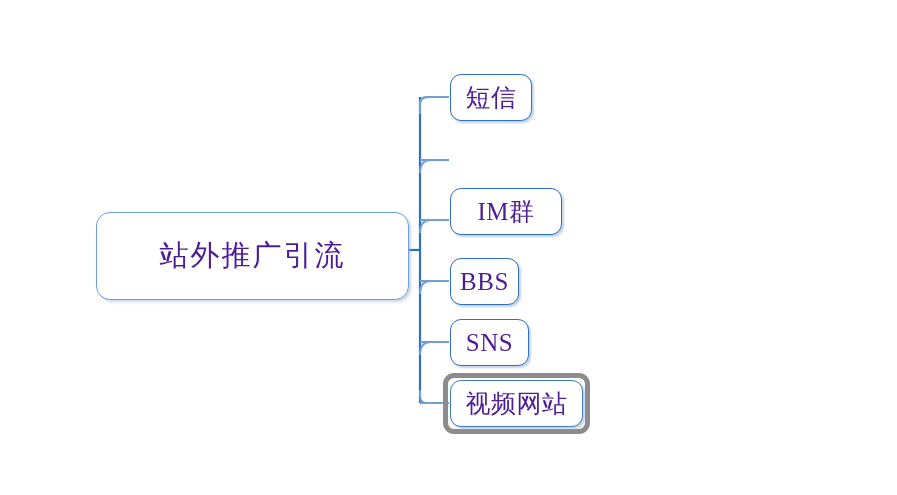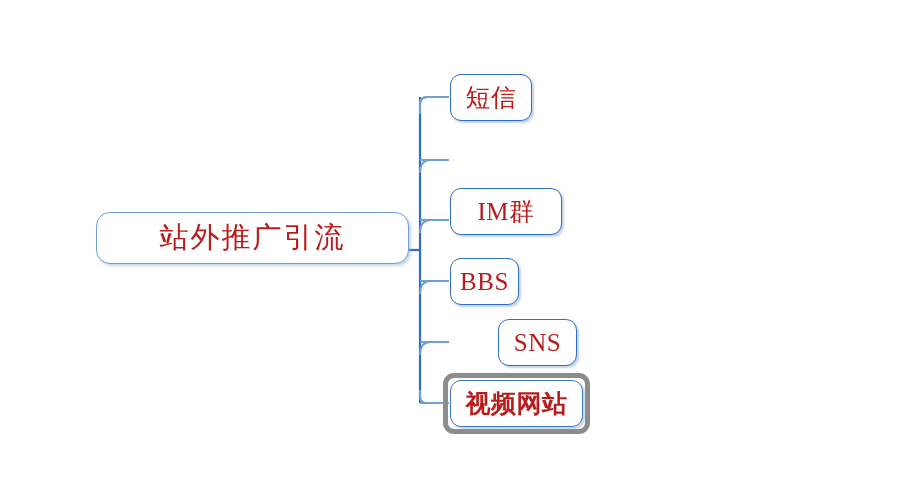--- a/index.html
+++ b/index.html
@@ -34,65 +34,64 @@
 
   .node {
     position: absolute;
     box-sizing: border-box;
     background: #ffffff;
     border: 1.4px solid #2E6FC4;
     border-radius: 11px;
     display: flex;
     align-items: center;
     justify-content: center;
-    color: #b91c1c;
+    color: #4c1d95;
     white-space: nowrap;
     box-shadow: 2px 2px 2px rgba(150, 175, 205, 0.55);
   }
 
   .node-root {
     left: 96px;
     top: 212px;
     width: 313px;
-    height: 52px;
+    height: 88px;
     border-radius: 14px;
     border: 1.5px solid #6E9FD6;
     font-size: 29px;
     letter-spacing: 2px;
     box-shadow: 2px 2px 3px rgba(150, 175, 205, 0.5);
   }
 
   .node-child {
     font-size: 25px;
     height: 47px;
     letter-spacing: 0.5px;
   }
 
   .child-0 { left: 450px; top: 74px;  width: 82px; }
   .child-1 { left: 450px; top: 136px; width: 87px; }
   .child-2 { left: 450px; top: 188px; width: 112px; text-align: center; }
   .child-3 { left: 450px; top: 258px; width: 69px; }
-  .child-4 { left: 450px; top: 319px; width: 79px; margin-left: 48px; }
+  .child-4 { left: 450px; top: 319px; width: 79px; }
   .child-5 { left: 450px; top: 380px; width: 133px; }
 
   .selection-frame {
     position: absolute;
     left: 443px;
     top: 373px;
     width: 147px;
     height: 61px;
     box-sizing: border-box;
     border: 5px solid #8C8C8C;
     border-radius: 11px;
     background: transparent;
   }
 
   .node-selected {
     border-color: #3E79C8;
-    font-weight: bold;
   }
 </style>
 </head>
 <body>
 
 <div id="canvas">
 
   <svg class="connector-layer" viewBox="0 0 897 495" width="897" height="495">
 
     <path d="M 409 250 L 420 250" fill="none" stroke="#2E6FC4" stroke-width="2.2"></path>

